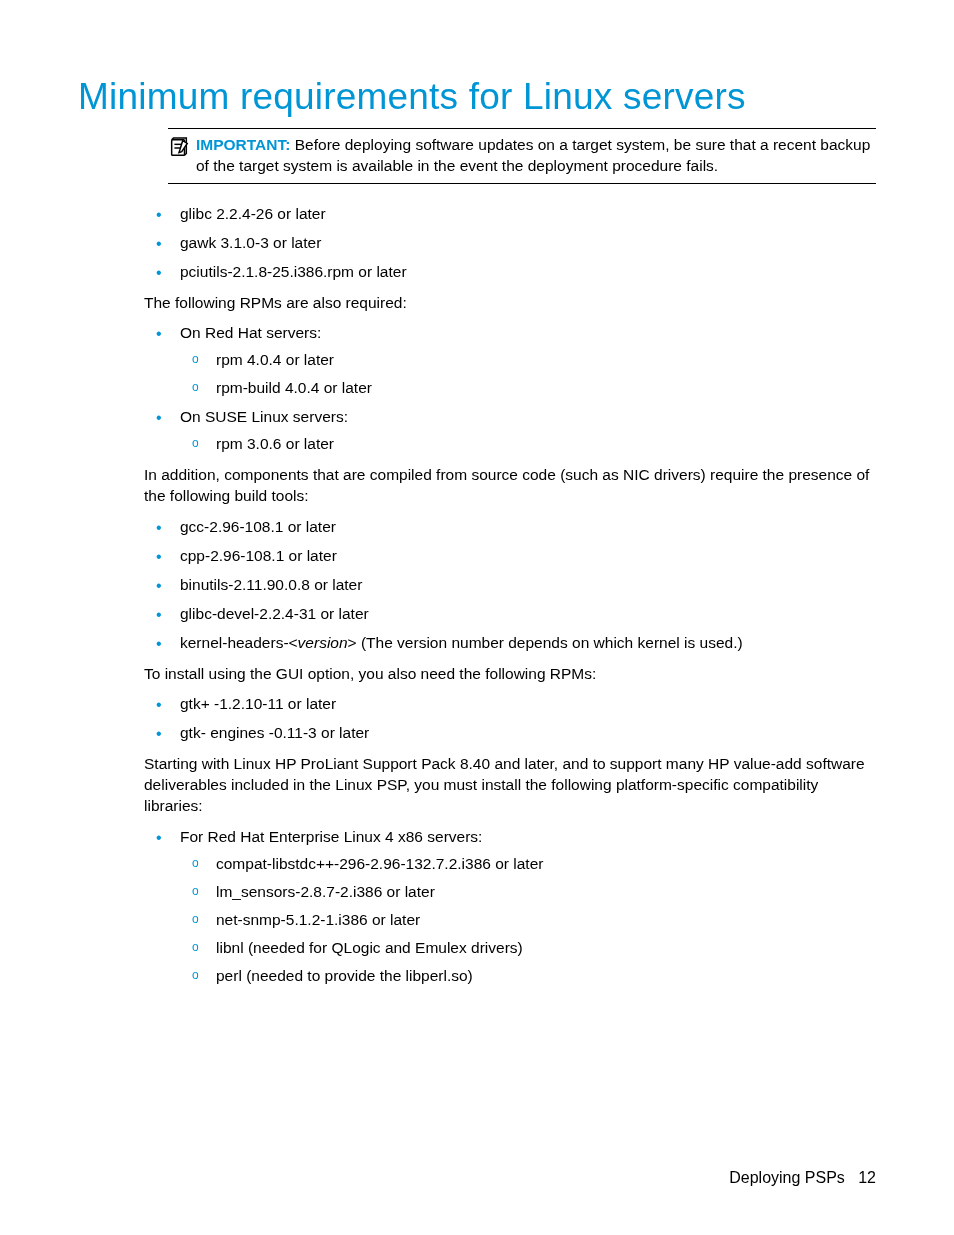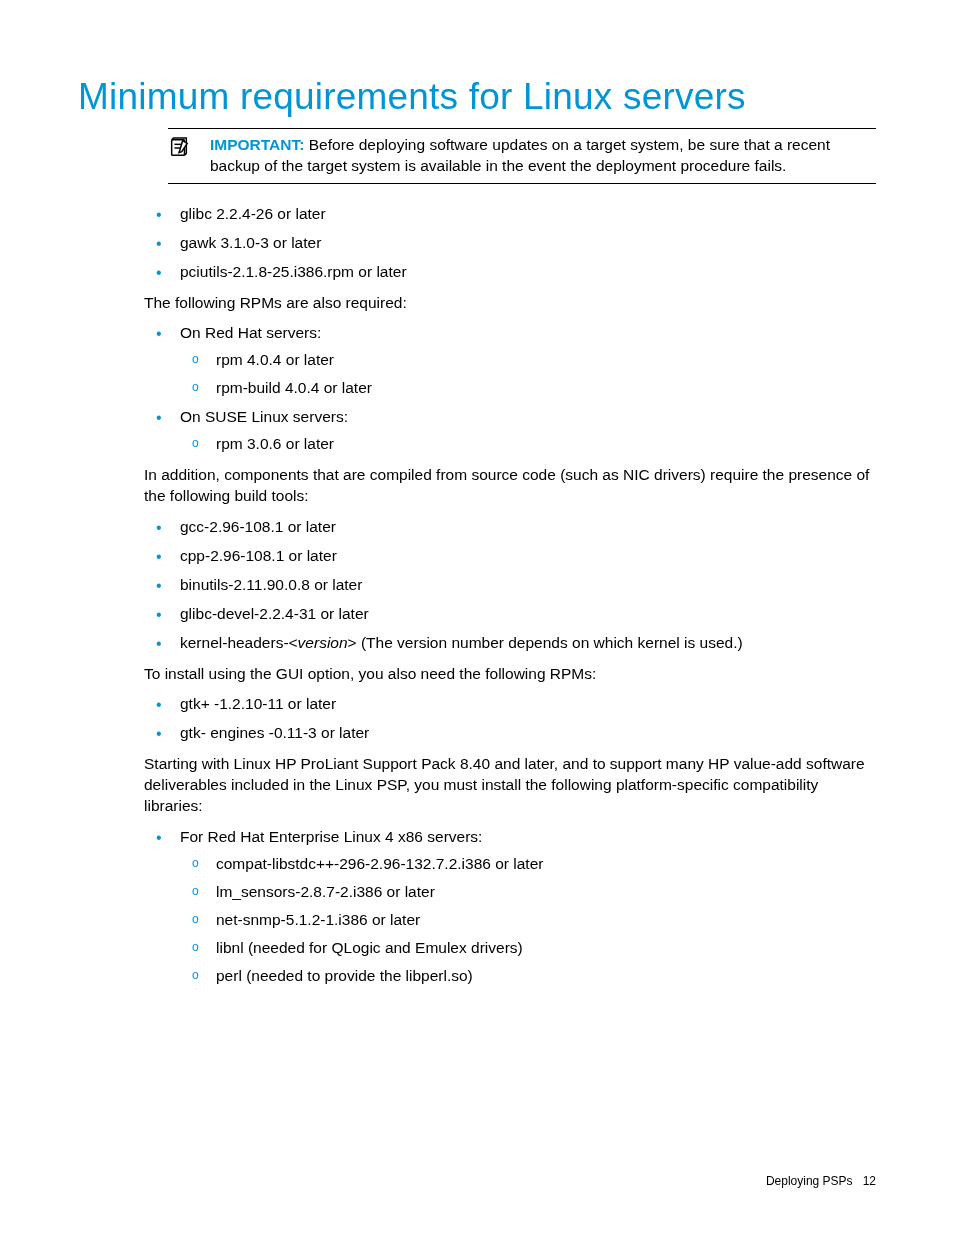--- a/index.html
+++ b/index.html
@@ -30,21 +30,21 @@
   }
   .callout-wrap {
     margin-left: 90px;
   }
   .callout {
     border-top: 1px solid #000;
     border-bottom: 1px solid #000;
     padding: 6px 0 6px 0;
     display: flex;
     align-items: flex-start;
-    gap: 20px;
+    gap: 6px;
     justify-content: space-between;
   }
   .callout .icon {
     flex: 0 0 22px;
     margin-top: 2px;
   }
   .callout .text {
     flex: 1;
   }
   .important-label {
@@ -94,21 +94,21 @@
     top: 0;
     color: #0096d6;
     font-size: 12px;
     line-height: 1.6;
   }
   .italic { font-style: italic; }
   .footer {
     position: absolute;
     right: 78px;
     bottom: 46px;
-    font-size: 12px;
+    font-size: 16px;
   }
 </style>
 </head>
 <body>
 
 <div class="page">
 
   <h1>Minimum requirements for Linux servers</h1>
 
   <div class="callout-wrap">

